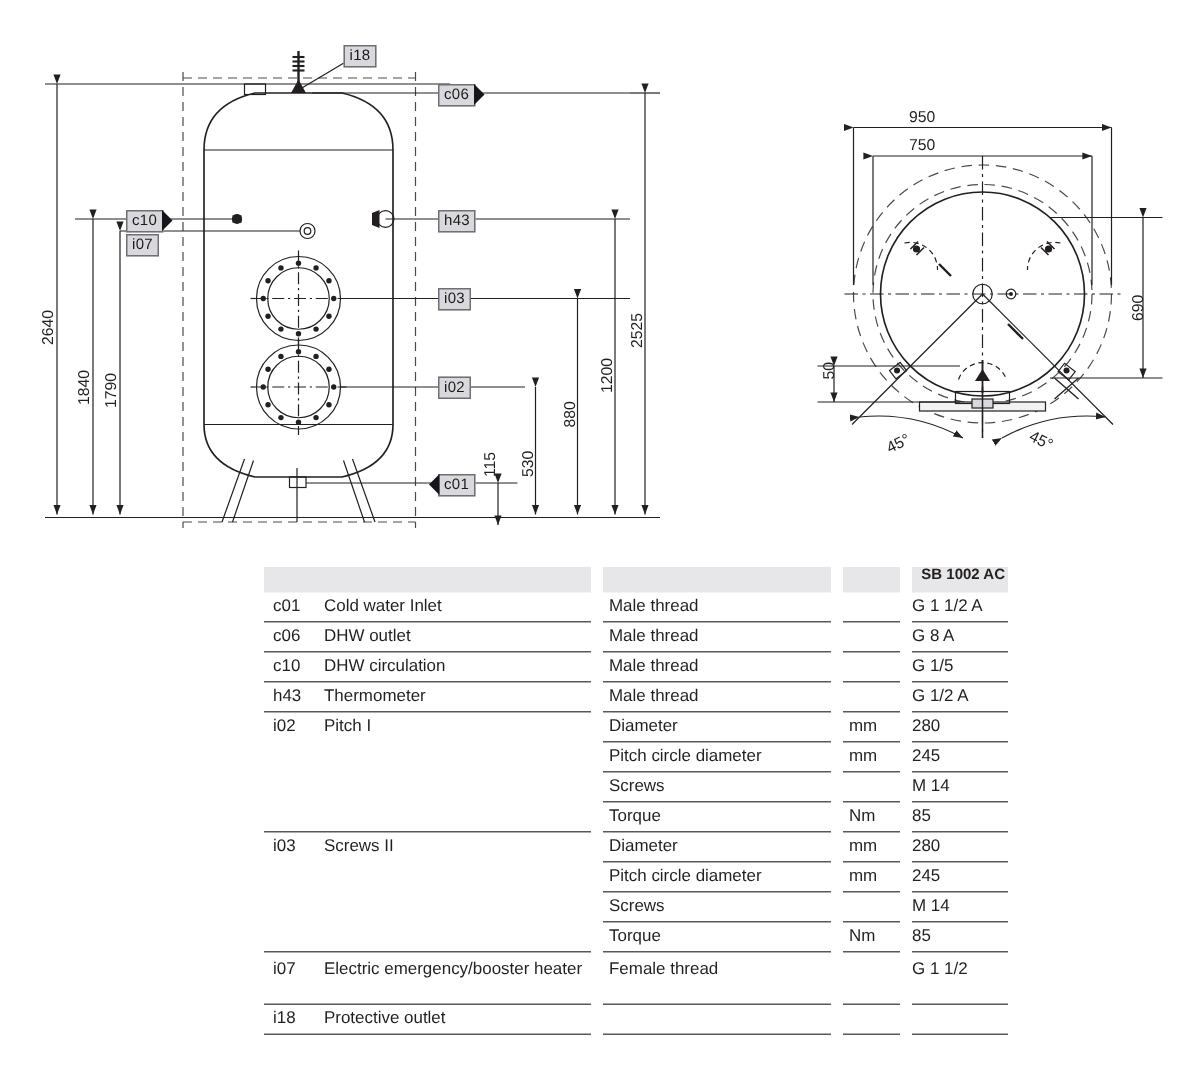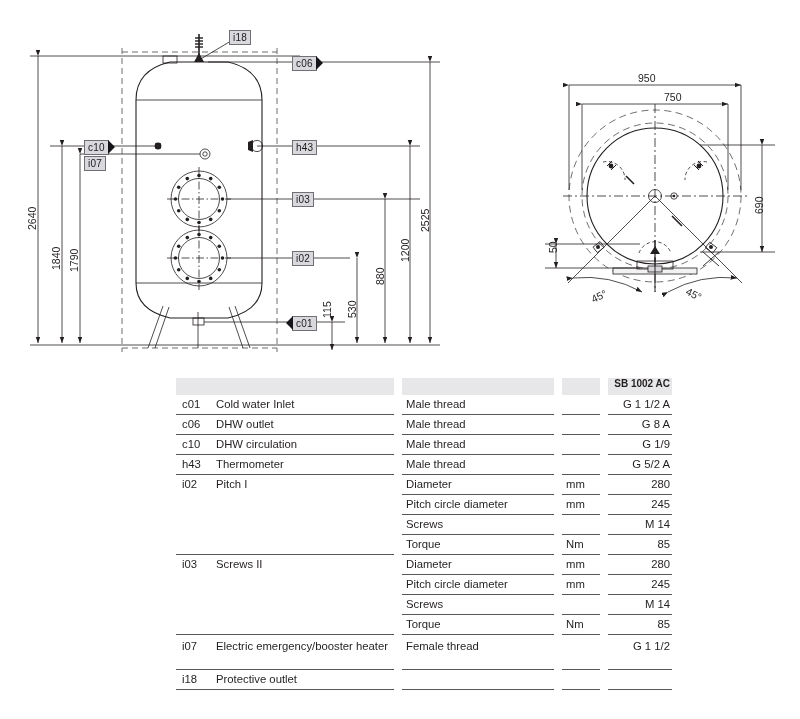--- a/index.html
+++ b/index.html
@@ -34,21 +34,21 @@
   .hdr .h-b{background:#e7e7e9;}
   .hdr .h-c{background:#e7e7e9;}
   .hdr .h-d{background:#e7e7e9;text-align:right;font-weight:bold;
             font-size:10px;padding-right:2px;color:#231f20;}
   .r td{height:19px;line-height:19px;}
   .ul{border-bottom:1px solid #58585b;}
   .c-code{width:34px;padding-left:6px;}
   .c-desc{width:178px;}
   .c-type{width:148px;padding-left:4px;}
   .c-unit{width:34px;padding-left:4px;}
-  .c-val{width:auto;text-align:right;padding-right:2px;}
+  .c-val{width:auto;padding-right:2px;}
   .gap{width:8px;}
   .two-line{line-height:15px;padding-top:2px;}
   .tall td{height:32px;}
 </style>
 </head>
 <body>
 
 <div id="drawing">
 
 <svg width="800" height="370" viewBox="0 0 800 370">
@@ -257,22 +257,22 @@
   <div class="dim vert" style="left:26px;top:230px;">2640</div>
   <div class="dim vert" style="left:50px;top:270px;">1840</div>
   <div class="dim vert" style="left:68px;top:272px;">1790</div>
 
   <div class="dim vert" style="left:419px;top:232px;">2525</div>
   <div class="dim vert" style="left:399px;top:262px;">1200</div>
   <div class="dim vert" style="left:374px;top:285px;">880</div>
   <div class="dim vert" style="left:346px;top:318px;">530</div>
   <div class="dim vert" style="left:321px;top:318px;">115</div>
 
-  <div class="dim" style="left:638px;top:72px;">950</div>
-  <div class="dim" style="left:664px;top:91px;">750</div>
+  <div class="dim" style="left:606px;top:72px;">950</div>
+  <div class="dim" style="left:606px;top:91px;">750</div>
   <div class="dim vert" style="left:753px;top:214px;">690</div>
   <div class="dim vert" style="left:547px;top:253px;">50</div>
   <div class="dim" style="left:591px;top:290px;transform:rotate(-26deg);">45°</div>
   <div class="dim" style="left:686px;top:288px;transform:rotate(26deg);">45°</div>
 </div>
 
 <div id="spec-table">
   <table>
     <tbody>
       <tr class="hdr">
@@ -309,32 +309,32 @@
       </tr>
 
       <tr class="r">
         <td class="ul c-code">c10</td>
         <td class="ul c-desc">DHW circulation</td>
         <td></td>
         <td class="ul c-type">Male thread</td>
         <td></td>
         <td class="ul c-unit"></td>
         <td></td>
-        <td class="ul c-val">G 1/9</td>
+        <td class="ul c-val">G 1/5</td>
       </tr>
 
       <tr class="r">
         <td class="ul c-code">h43</td>
         <td class="ul c-desc">Thermometer</td>
         <td></td>
         <td class="ul c-type">Male thread</td>
         <td></td>
         <td class="ul c-unit"></td>
         <td></td>
-        <td class="ul c-val">G 5/2 A</td>
+        <td class="ul c-val">G 1/2 A</td>
       </tr>
 
       <tr class="r">
         <td class="c-code">i02</td>
         <td class="c-desc">Pitch I</td>
         <td></td>
         <td class="ul c-type">Diameter</td>
         <td></td>
         <td class="ul c-unit">mm</td>
         <td></td>

